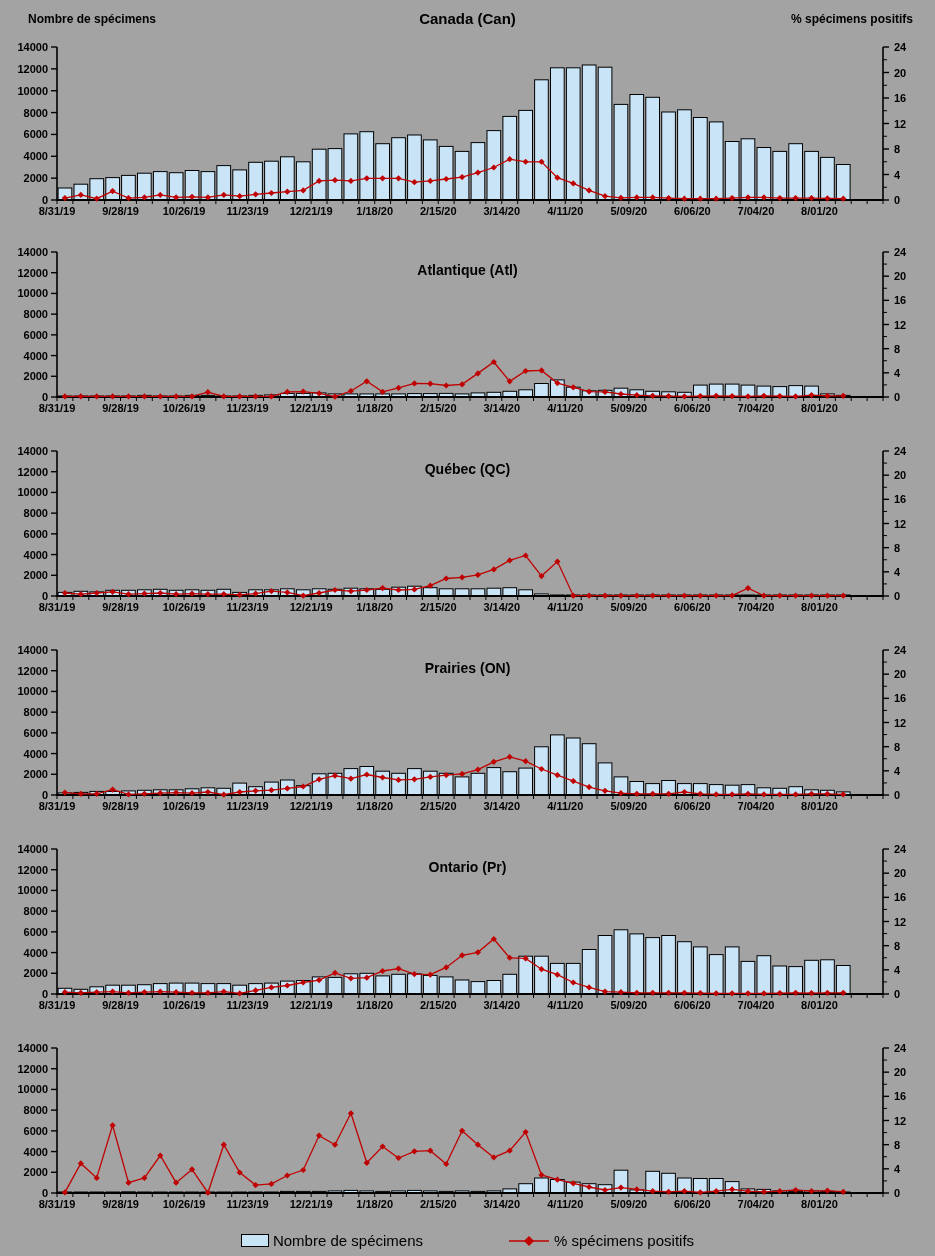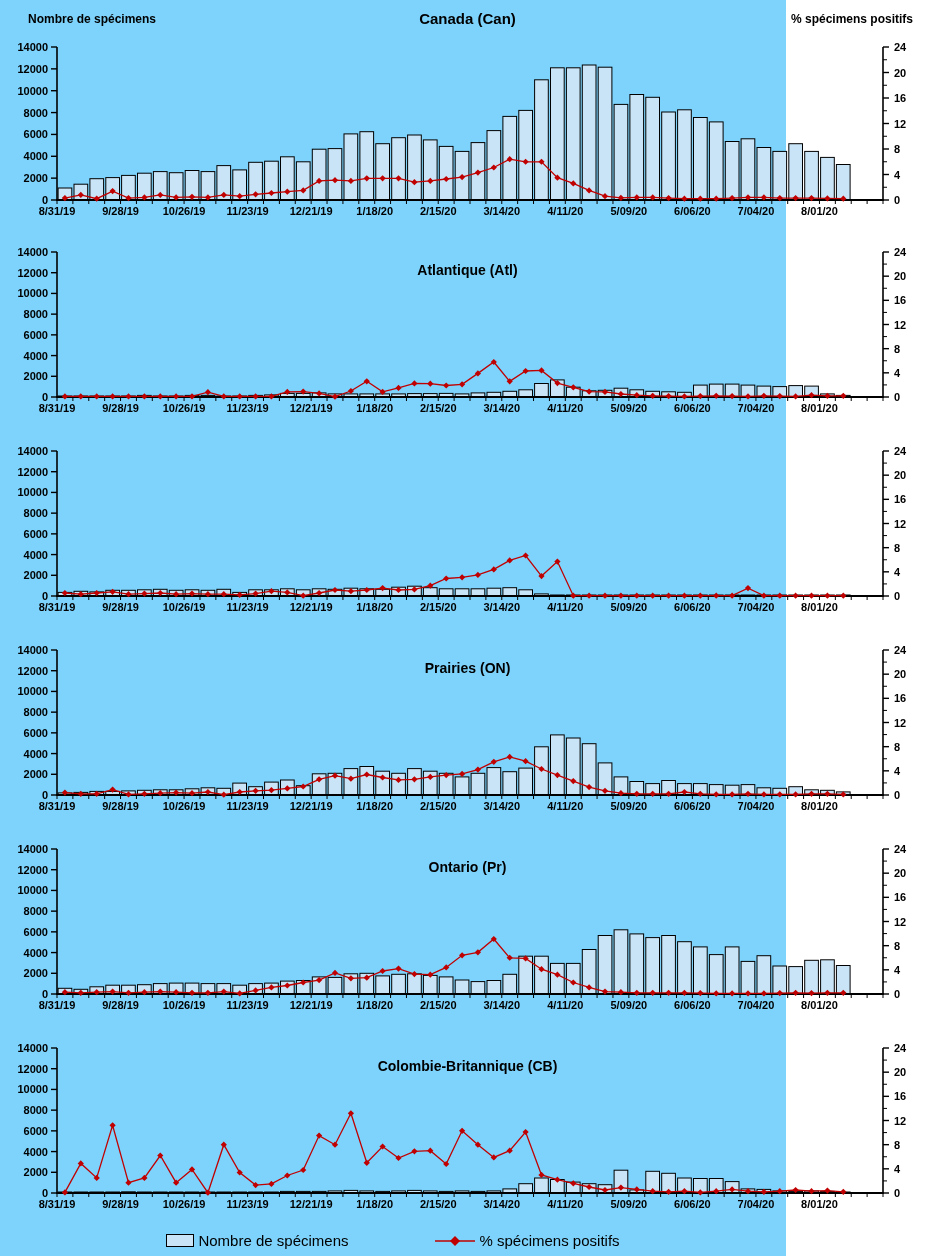--- a/index.html
+++ b/index.html
@@ -1,17 +1,17 @@
 <!DOCTYPE html>
 <html><head>
 <meta charset="utf-8">
 <style>
   html,body{margin:0;padding:0;background:#fff;}
   body{width:935px;height:1256px;overflow:hidden;font-family:"Liberation Sans",sans-serif;color:#000;}
-  .page{position:relative;width:786px;height:1256px;background:#7dd3fc;}
+  .page{position:relative;width:935px;height:1256px;background:#a3a3a3;}
   .chart-wrap{position:relative;width:935px;}
   .chart-wrap.first{height:230px;}
   .chart-wrap.rest{height:199px;}
   .hdr{position:absolute;font-weight:bold;font-size:12px;white-space:nowrap;}
   .hdr-left{left:28px;top:12px;}
   .hdr-right{right:22px;top:12px;}
   .chart-title{position:absolute;left:0;width:935px;text-align:center;font-weight:bold;white-space:nowrap;}
   .chart-title.top{top:10px;font-size:15px;}
   .chart-title.inner{top:32px;font-size:14px;}
   svg.chart-svg{display:block;}
@@ -458,20 +458,21 @@
           <path d="M 779.8 163.0 L 782.9 166.1 L 779.8 169.2 L 776.6 166.1 Z" fill="#C00000"></path>
           <path d="M 795.6 163.3 L 798.7 166.4 L 795.6 169.5 L 792.5 166.4 Z" fill="#C00000"></path>
           <path d="M 811.5 162.1 L 814.6 165.2 L 811.5 168.3 L 808.4 165.2 Z" fill="#C00000"></path>
           <path d="M 827.4 162.7 L 830.5 165.8 L 827.4 168.9 L 824.3 165.8 Z" fill="#C00000"></path>
           <path d="M 843.3 162.7 L 846.4 165.8 L 843.3 168.9 L 840.2 165.8 Z" fill="#C00000"></path>
         </g>
       </svg>
   </div>
 
   <div class="chart-wrap rest">
+    <div class="chart-title inner">Québec (QC)</div>
     <svg class="chart-svg" width="935" height="199">
         <g>
           <rect x="58.1" y="163.4" width="13.7" height="3.6" fill="#C9E4F6" stroke="#000000" stroke-width="1"></rect>
           <rect x="74.0" y="162.3" width="13.7" height="4.7" fill="#C9E4F6" stroke="#000000" stroke-width="1"></rect>
           <rect x="89.9" y="162.9" width="13.7" height="4.1" fill="#C9E4F6" stroke="#000000" stroke-width="1"></rect>
           <rect x="105.8" y="161.3" width="13.7" height="5.7" fill="#C9E4F6" stroke="#000000" stroke-width="1"></rect>
           <rect x="121.6" y="161.3" width="13.7" height="5.7" fill="#C9E4F6" stroke="#000000" stroke-width="1"></rect>
           <rect x="137.5" y="160.8" width="13.7" height="6.2" fill="#C9E4F6" stroke="#000000" stroke-width="1"></rect>
           <rect x="153.4" y="160.3" width="13.7" height="6.7" fill="#C9E4F6" stroke="#000000" stroke-width="1"></rect>
           <rect x="169.3" y="161.3" width="13.7" height="5.7" fill="#C9E4F6" stroke="#000000" stroke-width="1"></rect>
@@ -1111,21 +1112,20 @@
           <path d="M 779.8 163.0 L 782.9 166.1 L 779.8 169.2 L 776.6 166.1 Z" fill="#C00000"></path>
           <path d="M 795.6 162.7 L 798.7 165.8 L 795.6 168.9 L 792.5 165.8 Z" fill="#C00000"></path>
           <path d="M 811.5 163.0 L 814.6 166.1 L 811.5 169.2 L 808.4 166.1 Z" fill="#C00000"></path>
           <path d="M 827.4 162.7 L 830.5 165.8 L 827.4 168.9 L 824.3 165.8 Z" fill="#C00000"></path>
           <path d="M 843.3 162.7 L 846.4 165.8 L 843.3 168.9 L 840.2 165.8 Z" fill="#C00000"></path>
         </g>
       </svg>
   </div>
 
   <div class="chart-wrap rest">
-    <div class="chart-title inner">Colombie-Britannique (CB)</div>
     <svg class="chart-svg" width="935" height="199">
         <g>
           <rect x="58.1" y="166.0" width="13.7" height="1.0" fill="#C9E4F6" stroke="#000000" stroke-width="1"></rect>
           <rect x="74.0" y="166.0" width="13.7" height="1.0" fill="#C9E4F6" stroke="#000000" stroke-width="1"></rect>
           <rect x="89.9" y="166.0" width="13.7" height="1.0" fill="#C9E4F6" stroke="#000000" stroke-width="1"></rect>
           <rect x="105.8" y="166.0" width="13.7" height="1.0" fill="#C9E4F6" stroke="#000000" stroke-width="1"></rect>
           <rect x="121.6" y="165.8" width="13.7" height="1.2" fill="#C9E4F6" stroke="#000000" stroke-width="1"></rect>
           <rect x="137.5" y="166.0" width="13.7" height="1.0" fill="#C9E4F6" stroke="#000000" stroke-width="1"></rect>
           <rect x="153.4" y="166.0" width="13.7" height="1.0" fill="#C9E4F6" stroke="#000000" stroke-width="1"></rect>
           <rect x="169.3" y="166.0" width="13.7" height="1.0" fill="#C9E4F6" stroke="#000000" stroke-width="1"></rect>

